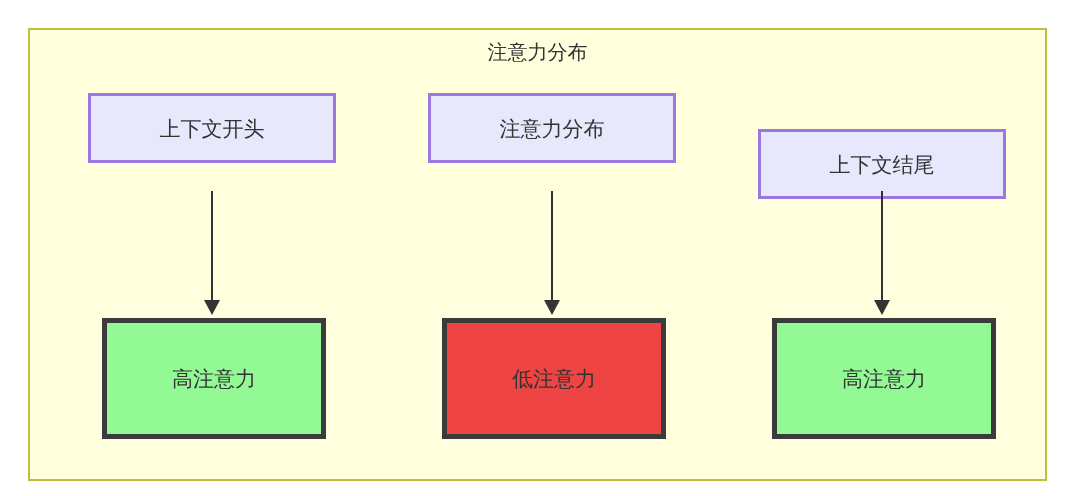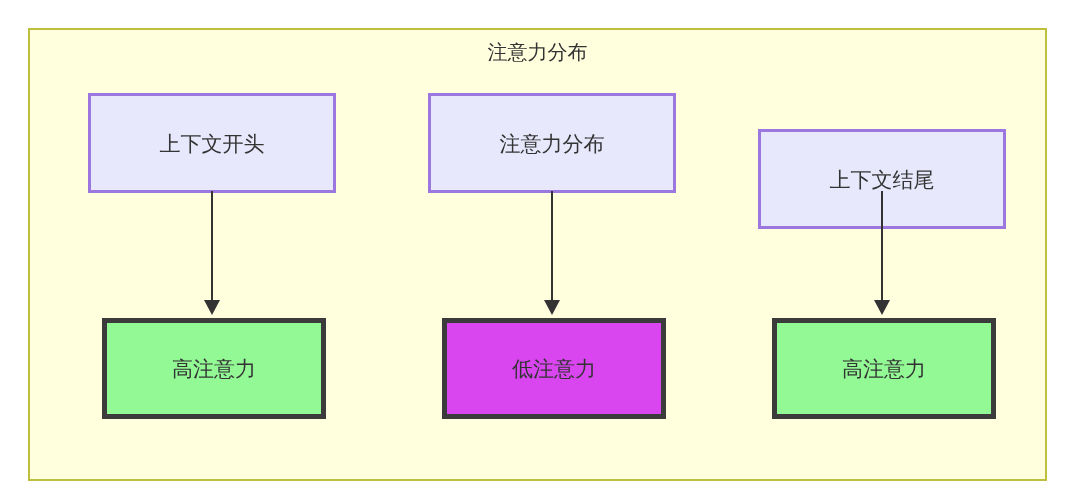--- a/index.html
+++ b/index.html
@@ -53,37 +53,37 @@
     align-items: center;
     justify-content: center;
     font-size: 21px;
     color: #333333;
     line-height: 1;
     white-space: nowrap;
   }
 
   .node.ctx {
     width: 248px;
-    height: 100px;
+    height: 70px;
     background: #e8e8fd;
     border: 3px solid #9d77e0;
   }
 
   .node.outcome {
     width: 224px;
-    height: 101px;
+    height: 121px;
     border: 5px solid #3b3b3b;
   }
 
   .node.outcome.high {
     background: #93f995;
   }
 
   .node.outcome.low {
-    background: #d946ef;
+    background: #ef4444;
   }
 
   
   #ctx-start  { left: 88px;  top: 93px; }
   #ctx-middle { left: 428px; top: 93px; }
   #ctx-end    { left: 758px; top: 93px; margin-top: 36px; }
 
   
   #out-start  { left: 102px; top: 318px; }
   #out-middle { left: 442px; top: 318px; }

